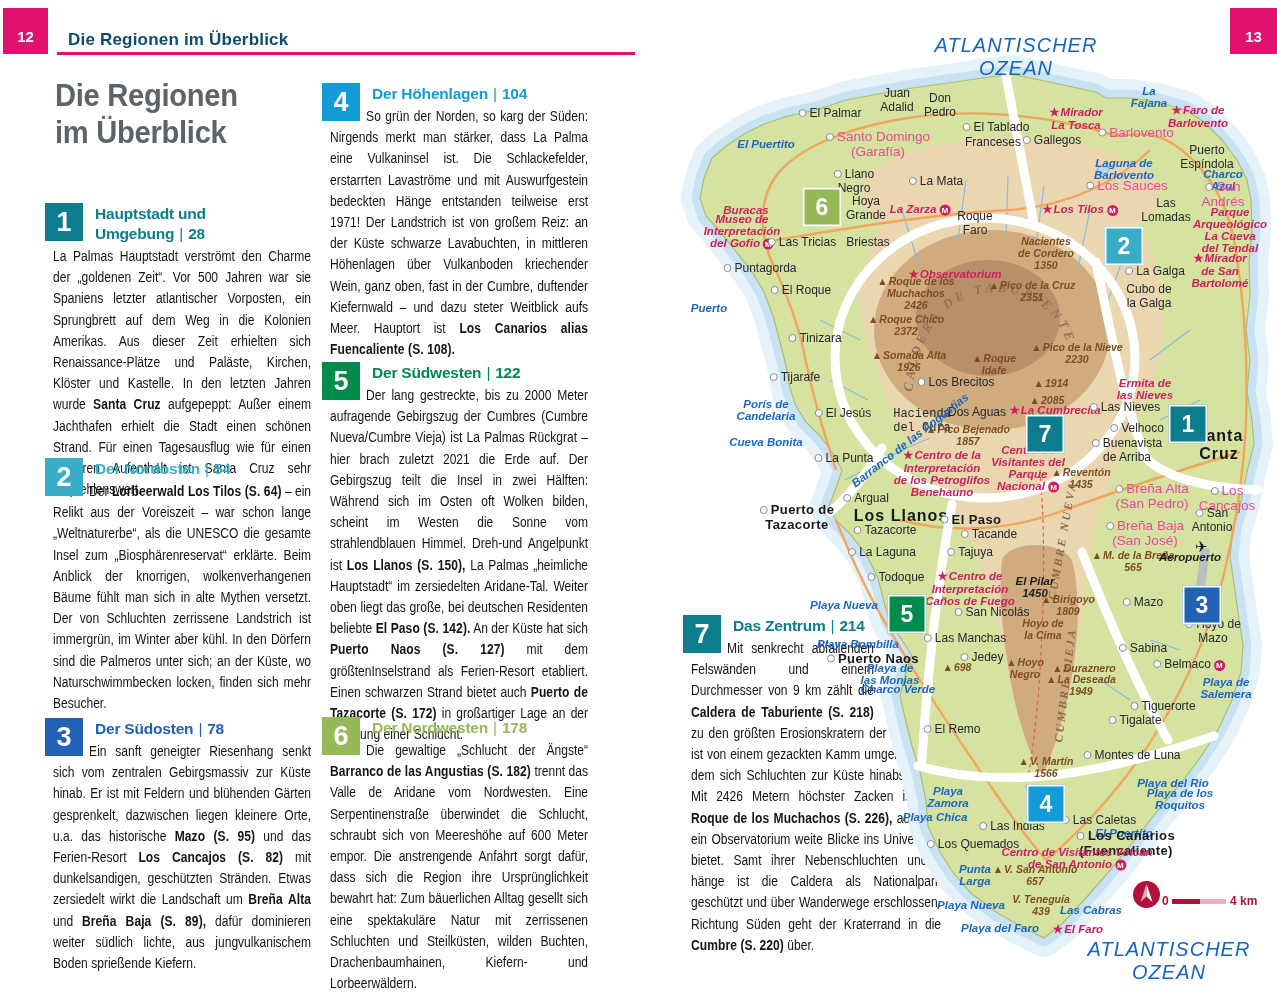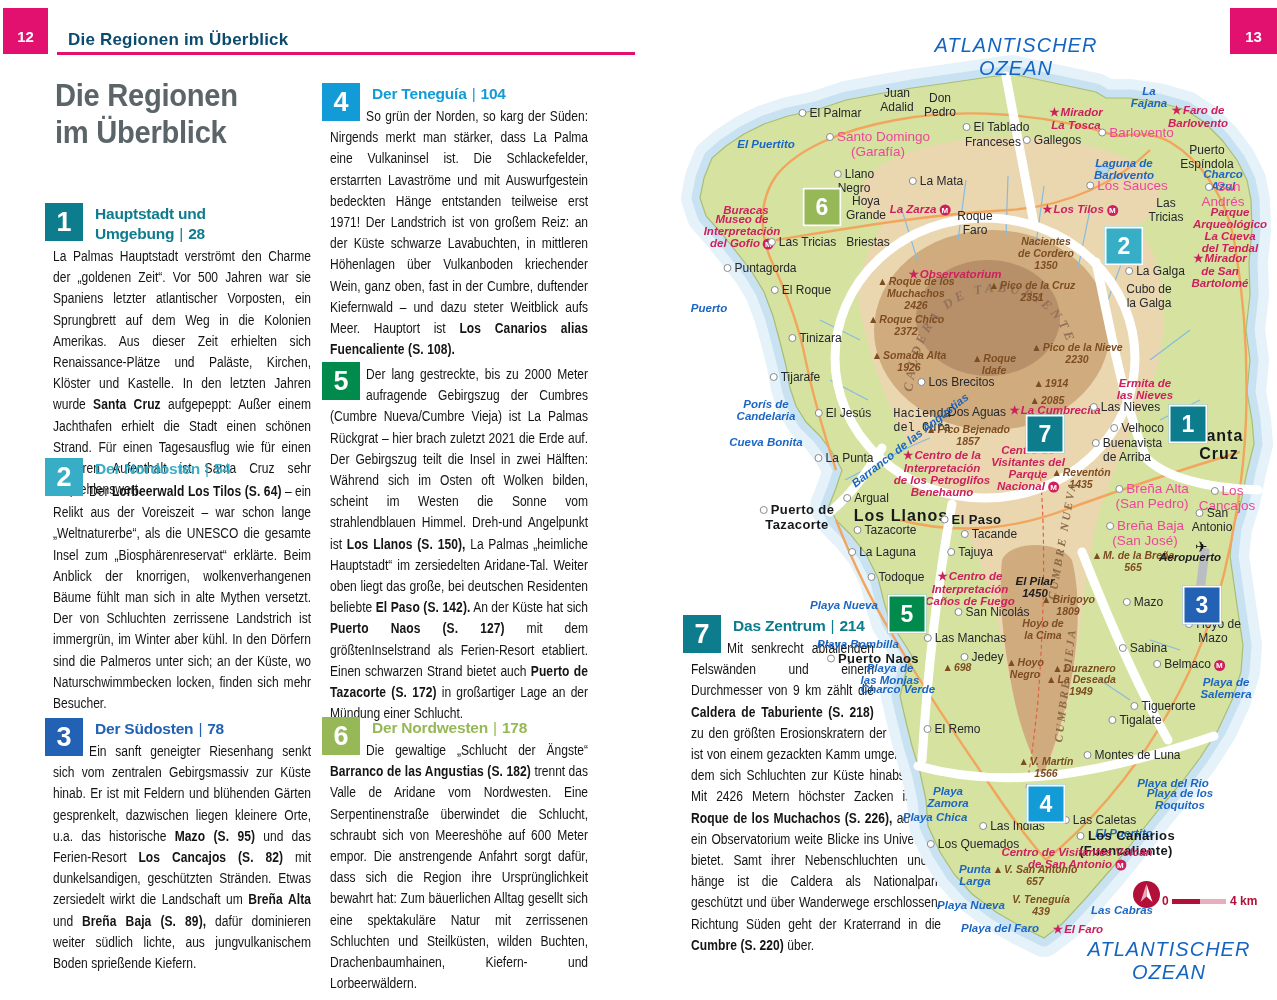--- a/index.html
+++ b/index.html
@@ -82,25 +82,26 @@
       <div class="shead" style="color: rgb(56, 174, 198);"><span class="ht">Der Nordosten</span><span class="hsep">|</span><span class="hp">54</span></div>
       <div class="sbody">Der <b>Lorbeerwald Los Tilos (S. 64)</b> – ein Relikt aus der Voreiszeit – war schon lange „Weltnaturerbe“, als die UNESCO die gesamte Insel zum „Biosphärenreservat“ erklärte. Beim Anblick der knorrigen, wolkenverhangenen Bäume fühlt man sich in alte Mythen versetzt. Der von Schluchten zerrissene Landstrich ist immergrün, im Winter aber kühl. In den Dörfern sind die Palmeros unter sich; an der Küste, wo Naturschwimmbecken locken, finden sich mehr Besucher.</div>
     </div>
   <div class="section" style="left:53px;top:718px;width:258px">
       <div class="numbox" style="background: rgb(34, 97, 180);">3</div>
       <div class="shead" style="color: rgb(34, 97, 180);"><span class="ht">Der Südosten</span><span class="hsep">|</span><span class="hp">78</span></div>
       <div class="sbody">Ein sanft geneigter Riesenhang senkt sich vom zentralen Gebirgsmassiv zur Küste hinab. Er ist mit Feldern und blühenden Gärten gesprenkelt, dazwischen liegen kleinere Orte, u.a. das historische <b>Mazo (S. 95)</b> und das Ferien-Resort <b>Los Cancajos (S. 82)</b> mit dunkelsandigen, geschützten Stränden. Etwas zersiedelt wirkt die Landschaft um <b>Breña Alta</b> und <b>Breña Baja (S. 89),</b> dafür dominieren weiter südlich lichte, aus jungvulkanischem Boden sprießende Kiefern.</div>
     </div>
   <div class="section" style="left:330px;top:83px;width:258px">
       <div class="numbox" style="background: rgb(18, 155, 215);">4</div>
-      <div class="shead" style="color: rgb(18, 155, 215);"><span class="ht">Der Teneguía</span><span class="hsep">|</span><span class="hp">104</span></div>
+      <div class="shead" style="color: rgb(18, 155, 215);"><span class="ht">Der Höhenlagen</span><span class="hsep">|</span><span class="hp">104</span></div>
       <div class="sbody">So grün der Norden, so karg der Süden: Nirgends merkt man stärker, dass La Palma eine Vulkaninsel ist. Die Schlackefelder, erstarrten Lavaströme und mit Auswurfgestein bedeckten Hänge entstanden teilweise erst 1971! Der Landstrich ist von großem Reiz: an der Küste schwarze Lavabuchten, in mittleren Höhenlagen über Vulkanboden kriechender Wein, ganz oben, fast in der Cumbre, duftender Kiefernwald – und dazu steter Weitblick aufs Meer. Hauptort ist <b>Los Canarios alias Fuencaliente (S. 108).</b></div>
     </div>
   <div class="section" style="left:330px;top:362px;width:258px">
       <div class="numbox" style="background: rgb(0, 138, 75);">5</div>
+      <div class="shead" style="color: rgb(0, 138, 75);"><span class="ht">Der Südwesten</span><span class="hsep">|</span><span class="hp">122</span></div>
       <div class="sbody">Der lang gestreckte, bis zu 2000 Meter aufragende Gebirgszug der Cumbres (Cumbre Nueva/Cumbre Vieja) ist La Palmas Rückgrat – hier brach zuletzt 2021 die Erde auf. Der Gebirgszug teilt die Insel in zwei Hälften: Während sich im Osten oft Wolken bilden, scheint im Westen die Sonne vom strahlendblauen Himmel. Dreh-und Angelpunkt ist <b>Los Llanos (S. 150),</b> La Palmas „heimliche Hauptstadt“ im zersiedelten Aridane-Tal. Weiter oben liegt das große, bei deutschen Residenten beliebte <b>El Paso (S. 142).</b> An der Küste hat sich <b>Puerto Naos (S. 127)</b> mit dem größtenInselstrand als Ferien-Resort etabliert. Einen schwarzen Strand bietet auch <b>Puerto de Tazacorte (S. 172)</b> in großartiger Lage an der Mündung einer Schlucht.</div>
     </div>
   <div class="section" style="left:330px;top:717px;width:258px">
       <div class="numbox" style="background: rgb(151, 184, 86);">6</div>
       <div class="shead" style="color: rgb(151, 184, 86);"><span class="ht">Der Nordwesten</span><span class="hsep">|</span><span class="hp">178</span></div>
       <div class="sbody">Die gewaltige „Schlucht der Ängste“ <b>Barranco de las Angustias (S. 182)</b> trennt das Valle de Aridane vom Nordwesten. Eine Serpentinenstraße überwindet die Schlucht, schraubt sich von Meereshöhe auf 600 Meter empor. Die anstrengende Anfahrt sorgt dafür, dass sich die Region ihre Ursprünglichkeit bewahrt hat: Zum bäuerlichen Alltag gesellt sich eine spektakuläre Natur mit zerrissenen Schluchten und Steilküsten, wilden Buchten, Drachenbaumhainen, Kiefern- und Lorbeerwäldern.</div>
     </div>
   <div class="section" style="left:691px;top:615px;width:250px">
       <div class="numbox" style="background: rgb(13, 124, 141);">7</div>
       <div class="shead" style="color: rgb(13, 124, 141);"><span class="ht">Das Zentrum</span><span class="hsep">|</span><span class="hp">214</span></div>
@@ -196,21 +197,21 @@
 La Tosca</span></div>
       <div class="ml town" style="left: 1207px; top: 157px; transform: translate(-50%, -50%);"><span>Puerto
 Espíndola</span></div>
       <div class="ml water" style="left: 1124px; top: 169px; transform: translate(-50%, -50%);"><span>Laguna de
 Barlovento</span></div>
       <div class="ml townlg" style="left: 1127px; top: 185px; transform: translate(-50%, -50%);"><span class="sym d"></span><span>Los Sauces</span></div>
       <div class="ml water" style="left: 1223px; top: 180px; transform: translate(-50%, -50%);"><span>Charco Azul</span></div>
       <div class="ml townlg" style="left: 1223px; top: 194px; transform: translate(-50%, -50%);"><span class="sym d"></span><span>San Andrés</span></div>
       <div class="ml poi" style="left: 1080px; top: 209px; transform: translate(-50%, -50%);"><span class="sym s">★</span><span>Los Tilos</span><span class="mic">M</span></div>
       <div class="ml town" style="left: 1166px; top: 210px; transform: translate(-50%, -50%);"><span>Las
-Tricias</span></div>
+Lomadas</span></div>
       <div class="ml poi" style="left: 1230px; top: 230px; transform: translate(-50%, -50%);"><span>Parque
 Arqueológico
 La Cueva
 del Tendal</span></div>
       <div class="ml poi" style="left: 1220px; top: 270px; transform: translate(-50%, -50%);"><span class="sym s">★</span><span>Mirador
 de San
 Bartolomé</span></div>
       <div class="ml town" style="left: 1155px; top: 271px; transform: translate(-50%, -50%);"><span class="sym d"></span><span>La Galga</span></div>
       <div class="ml town" style="left: 1149px; top: 296px; transform: translate(-50%, -50%);"><span>Cubo de
 la Galga</span></div>
@@ -352,21 +353,21 @@
       <div class="ml citysm" style="left: 1126px; top: 843px; transform: translate(-50%, -50%);"><span class="sym d"></span><span>Los Canarios (Fuencaliente)</span></div>
       <div class="ml poi" style="left: 1077px; top: 858px; transform: translate(-50%, -50%);"><span>Centro de Visitantes Volcán
 de San Antonio</span><span class="mic">M</span></div>
       <div class="ml water" style="left: 975px; top: 875px; transform: translate(-50%, -50%);"><span>Punta
 Larga</span></div>
       <div class="ml peak" style="left: 1035px; top: 875px; transform: translate(-50%, -50%);"><span class="sym t">▲</span><span>V. San Antonio
 657</span></div>
       <div class="ml water" style="left: 971px; top: 905px; transform: translate(-50%, -50%);"><span>Playa Nueva</span></div>
       <div class="ml peak" style="left: 1041px; top: 905px; transform: translate(-50%, -50%);"><span>V. Teneguía
 439</span></div>
-      <div class="ml water" style="left: 1091px; top: 910px; transform: translate(-50%, -50%); margin-left: 31px;"><span>Las Cabras</span></div>
+      <div class="ml water" style="left: 1091px; top: 910px; transform: translate(-50%, -50%);"><span>Las Cabras</span></div>
       <div class="ml water" style="left: 1000px; top: 928px; transform: translate(-50%, -50%);"><span>Playa del Faro</span></div>
       <div class="ml poi" style="left: 1078px; top: 929px; transform: translate(-50%, -50%);"><span class="sym s">★</span><span>El Faro</span></div>
     </div>
   <div id="mapmarks">
       <div class="regbox" style="left: 822px; top: 207px; background: rgb(151, 184, 86);">6</div>
       <div class="regbox" style="left: 1124px; top: 246px; background: rgb(56, 174, 198);">2</div>
       <div class="regbox" style="left: 1188px; top: 424px; background: rgb(13, 124, 141);">1</div>
       <div class="regbox" style="left: 1045px; top: 434px; background: rgb(13, 124, 141);">7</div>
       <div class="regbox" style="left: 907px; top: 614px; background: rgb(0, 138, 75);">5</div>
       <div class="regbox" style="left: 1202px; top: 605px; background: rgb(34, 97, 180);">3</div>

